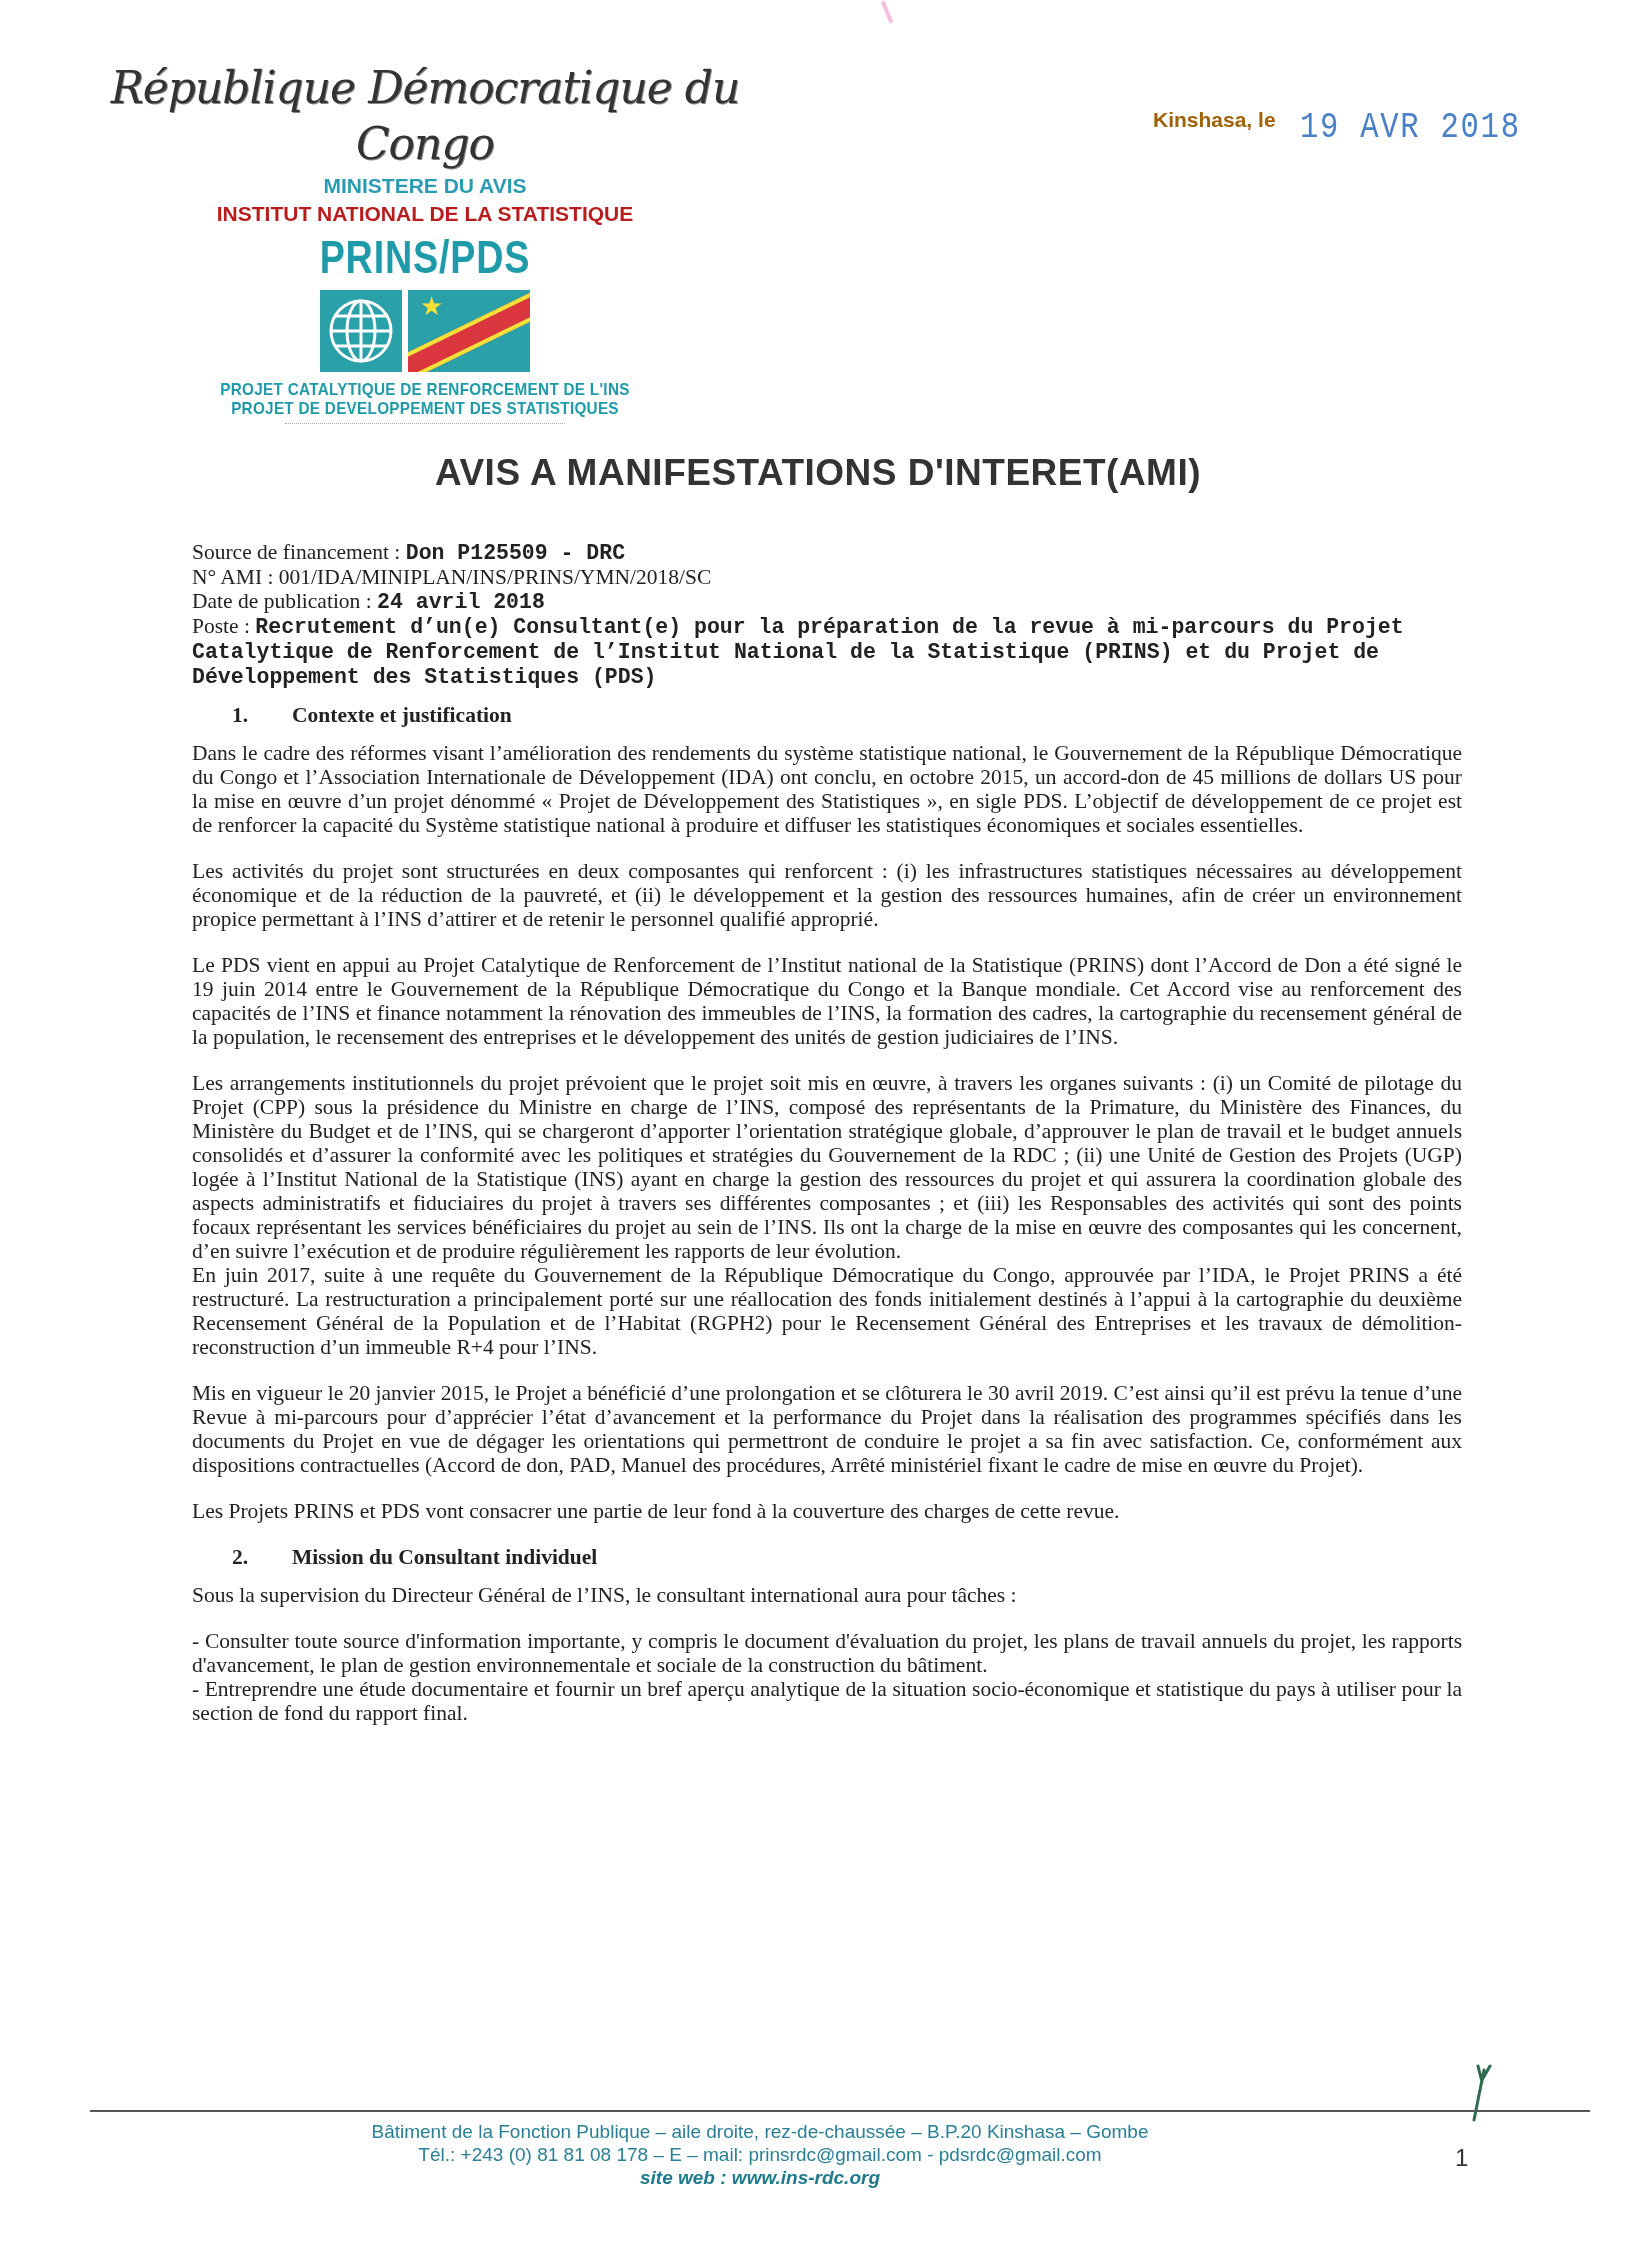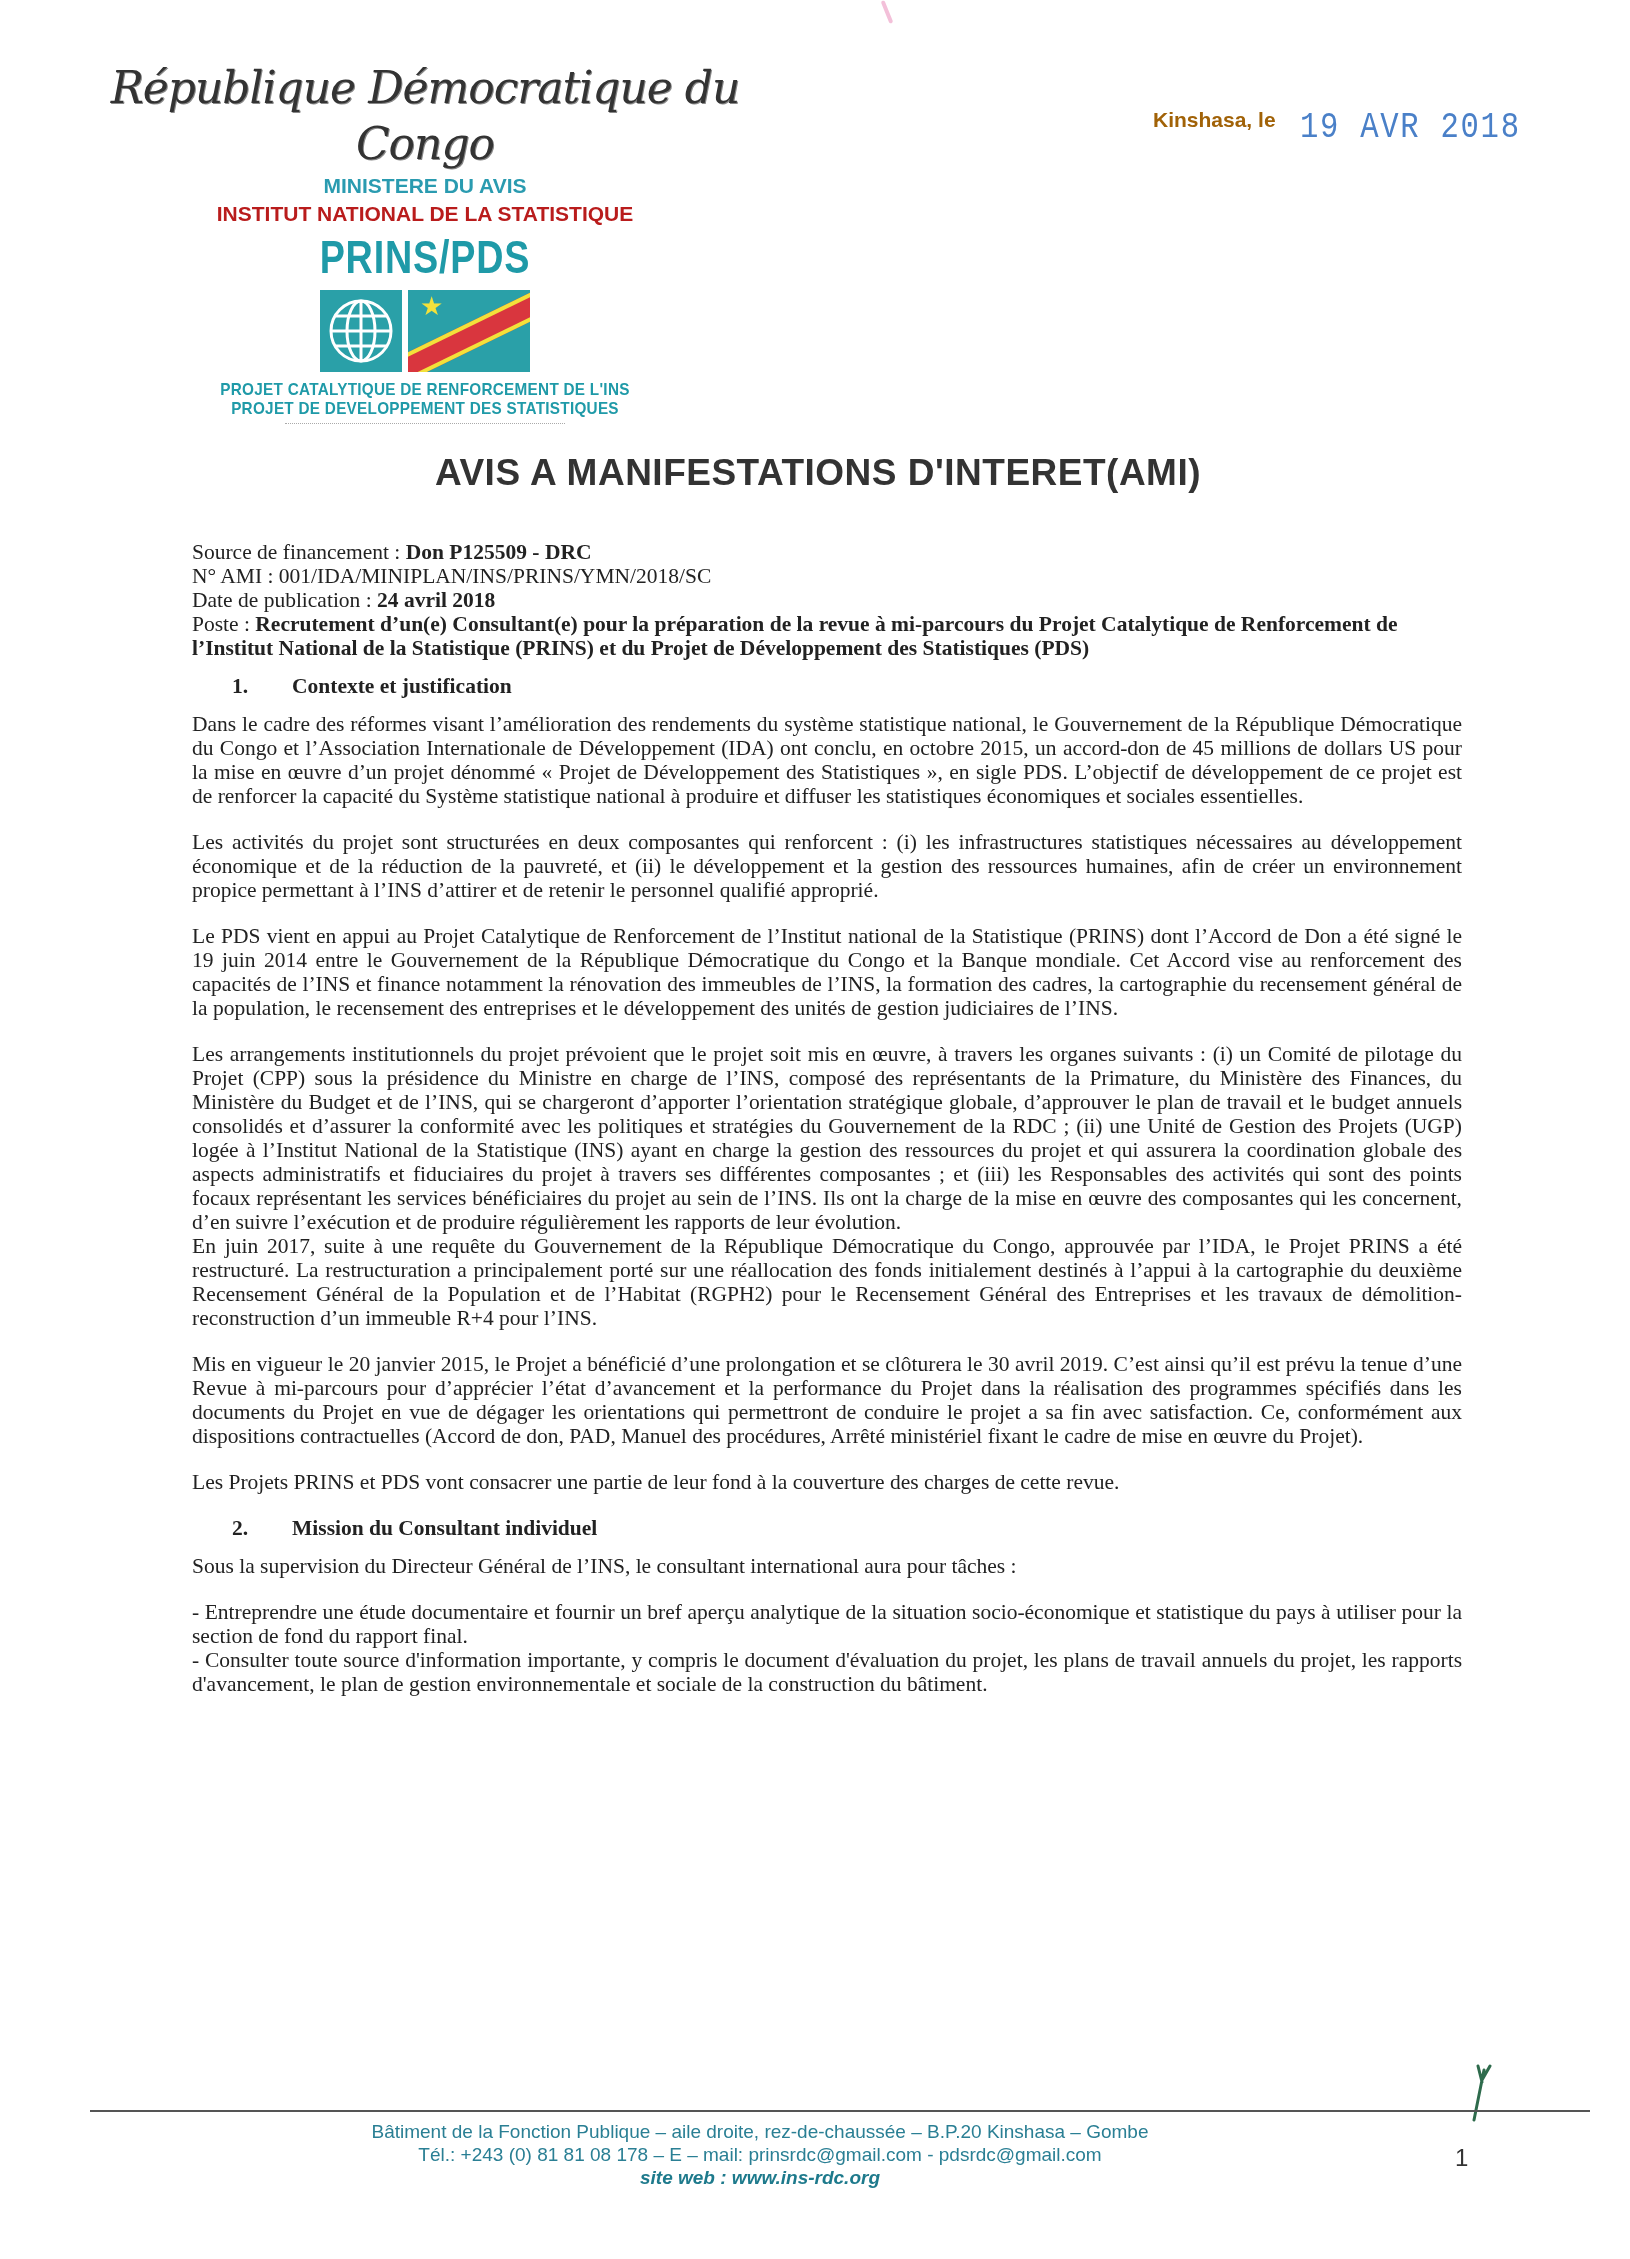--- a/index.html
+++ b/index.html
@@ -23,21 +23,21 @@
 
     .place-date { position: absolute; left: 1153px; top: 108px; font-family: "Liberation Sans", sans-serif; font-weight: bold; font-size: 21px; color: #a16207; }
     .stamp { position: absolute; left: 1300px; top: 107px; font-family: "Liberation Mono", monospace; font-size: 36px; color: #4a80c8; letter-spacing: 2px; transform: scaleX(0.85); transform-origin: left; }
 
     
     .title { position: absolute; left: 3px; width: 100%; top: 452px; text-align: center; font-family: "Liberation Sans", sans-serif; font-weight: bold; font-size: 37px; color: #333; letter-spacing: 0.5px; }
 
     
     .content { position: absolute; left: 192px; top: 540px; width: 1270px; font-size: 21.5px; line-height: 24px; color: #222; }
     .meta-line { margin: 0; }
-    .meta-line b { font-weight: bold; }
+    .meta-line b { font-weight: bold; font-family: Liberation Mono, monospace; }
     .section-heading { font-weight: bold; margin: 14px 0 14px 40px; }
     .section-heading .num { display: inline-block; width: 60px; }
     p.para { margin: 0 0 22px; text-align: justify; }
     p.para.tight { margin-bottom: 0; }
     p.bullet { margin: 0; text-align: justify; }
 
     
     .footer-rule { position: absolute; left: 90px; top: 2110px; width: 1500px; height: 2px; background: #555; }
     .signature { position: absolute; left: 1470px; top: 2062px; width: 22px; height: 60px; }
     .footer { position: absolute; left: 0; width: 1520px; top: 2120px; text-align: center; font-family: "Liberation Sans", sans-serif; color: #2a7f94; font-size: 19px; line-height: 23px; }
@@ -103,22 +103,22 @@
   <p class="para">Le PDS vient en appui au Projet Catalytique de Renforcement de l’Institut national de la Statistique (PRINS) dont l’Accord de Don a été signé le 19 juin 2014 entre le Gouvernement de la République Démocratique du Congo et la Banque mondiale. Cet Accord vise au renforcement des capacités de l’INS et finance notamment la rénovation des immeubles de l’INS, la formation des cadres, la cartographie du recensement général de la population, le recensement des entreprises et le développement des unités de gestion judiciaires de l’INS.</p>
   <p class="para tight">Les arrangements institutionnels du projet prévoient que le projet soit mis en œuvre, à travers les organes suivants : (i) un Comité de pilotage du Projet (CPP) sous la présidence du Ministre en charge de l’INS, composé des représentants de la Primature, du Ministère des Finances, du Ministère du Budget et de l’INS, qui se chargeront d’apporter l’orientation stratégique globale, d’approuver le plan de travail et le budget annuels consolidés et d’assurer la conformité avec les politiques et stratégies du Gouvernement de la RDC ; (ii) une Unité de Gestion des Projets (UGP) logée à l’Institut National de la Statistique (INS) ayant en charge la gestion des ressources du projet et qui assurera la coordination globale des aspects administratifs et fiduciaires du projet à travers ses différentes composantes ; et (iii) les Responsables des activités qui sont des points focaux représentant les services bénéficiaires du projet au sein de l’INS. Ils ont la charge de la mise en œuvre des composantes qui les concernent, d’en suivre l’exécution et de produire régulièrement les rapports de leur évolution.</p>
   <p class="para">En juin 2017, suite à une requête du Gouvernement de la République Démocratique du Congo, approuvée par l’IDA, le Projet PRINS a été restructuré. La restructuration a principalement porté sur une réallocation des fonds initialement destinés à l’appui à la cartographie du deuxième Recensement Général de la Population et de l’Habitat (RGPH2) pour le Recensement Général des Entreprises et les travaux de démolition-reconstruction d’un immeuble R+4 pour l’INS.</p>
   <p class="para">Mis en vigueur le 20 janvier 2015, le Projet a bénéficié d’une prolongation et se clôturera le 30 avril 2019. C’est ainsi qu’il est prévu la tenue d’une Revue à mi-parcours pour d’apprécier l’état d’avancement et la performance du Projet dans la réalisation des programmes spécifiés dans les documents du Projet en vue de dégager les orientations qui permettront de conduire le projet a sa fin avec satisfaction. Ce, conformément aux dispositions contractuelles (Accord de don, PAD, Manuel des procédures, Arrêté ministériel fixant le cadre de mise en œuvre du Projet).</p>
   <p class="para">Les Projets PRINS et PDS vont consacrer une partie de leur fond à la couverture des charges de cette revue.</p>
 
   <div class="section-heading">
     <span class="num">2.</span><span>Mission du Consultant individuel</span>
   </div>
   <p class="para">Sous la supervision du Directeur Général de l’INS, le consultant international aura pour tâches :</p>
+  <p class="bullet">- Consulter toute source d'information importante, y compris le document d'évaluation du projet, les plans de travail annuels du projet, les rapports d'avancement, le plan de gestion environnementale et sociale de la construction du bâtiment.</p>
   <p class="bullet">- Entreprendre une étude documentaire et fournir un bref aperçu analytique de la situation socio-économique et statistique du pays à utiliser pour la section de fond du rapport final.</p>
-  <p class="bullet">- Consulter toute source d'information importante, y compris le document d'évaluation du projet, les plans de travail annuels du projet, les rapports d'avancement, le plan de gestion environnementale et sociale de la construction du bâtiment.</p>
 </div>
 
 <svg class="signature" viewBox="0 0 22 60">
   <path d="M4 58 L14 8 M12 18 L20 4 M12 20 L8 4" stroke="#2e6b4c" stroke-width="3" fill="none" stroke-linecap="round"></path>
 </svg>
 <div class="footer-rule"></div>
 <div class="footer">
   <div>Bâtiment de la Fonction Publique – aile droite, rez-de-chaussée – B.P.20 Kinshasa – Gombe</div>
   <div>Tél.: +243 (0) 81 81 08 178 – E – mail: prinsrdc@gmail.com  - pdsrdc@gmail.com</div>
   <div class="web">site web : www.ins-rdc.org</div>

